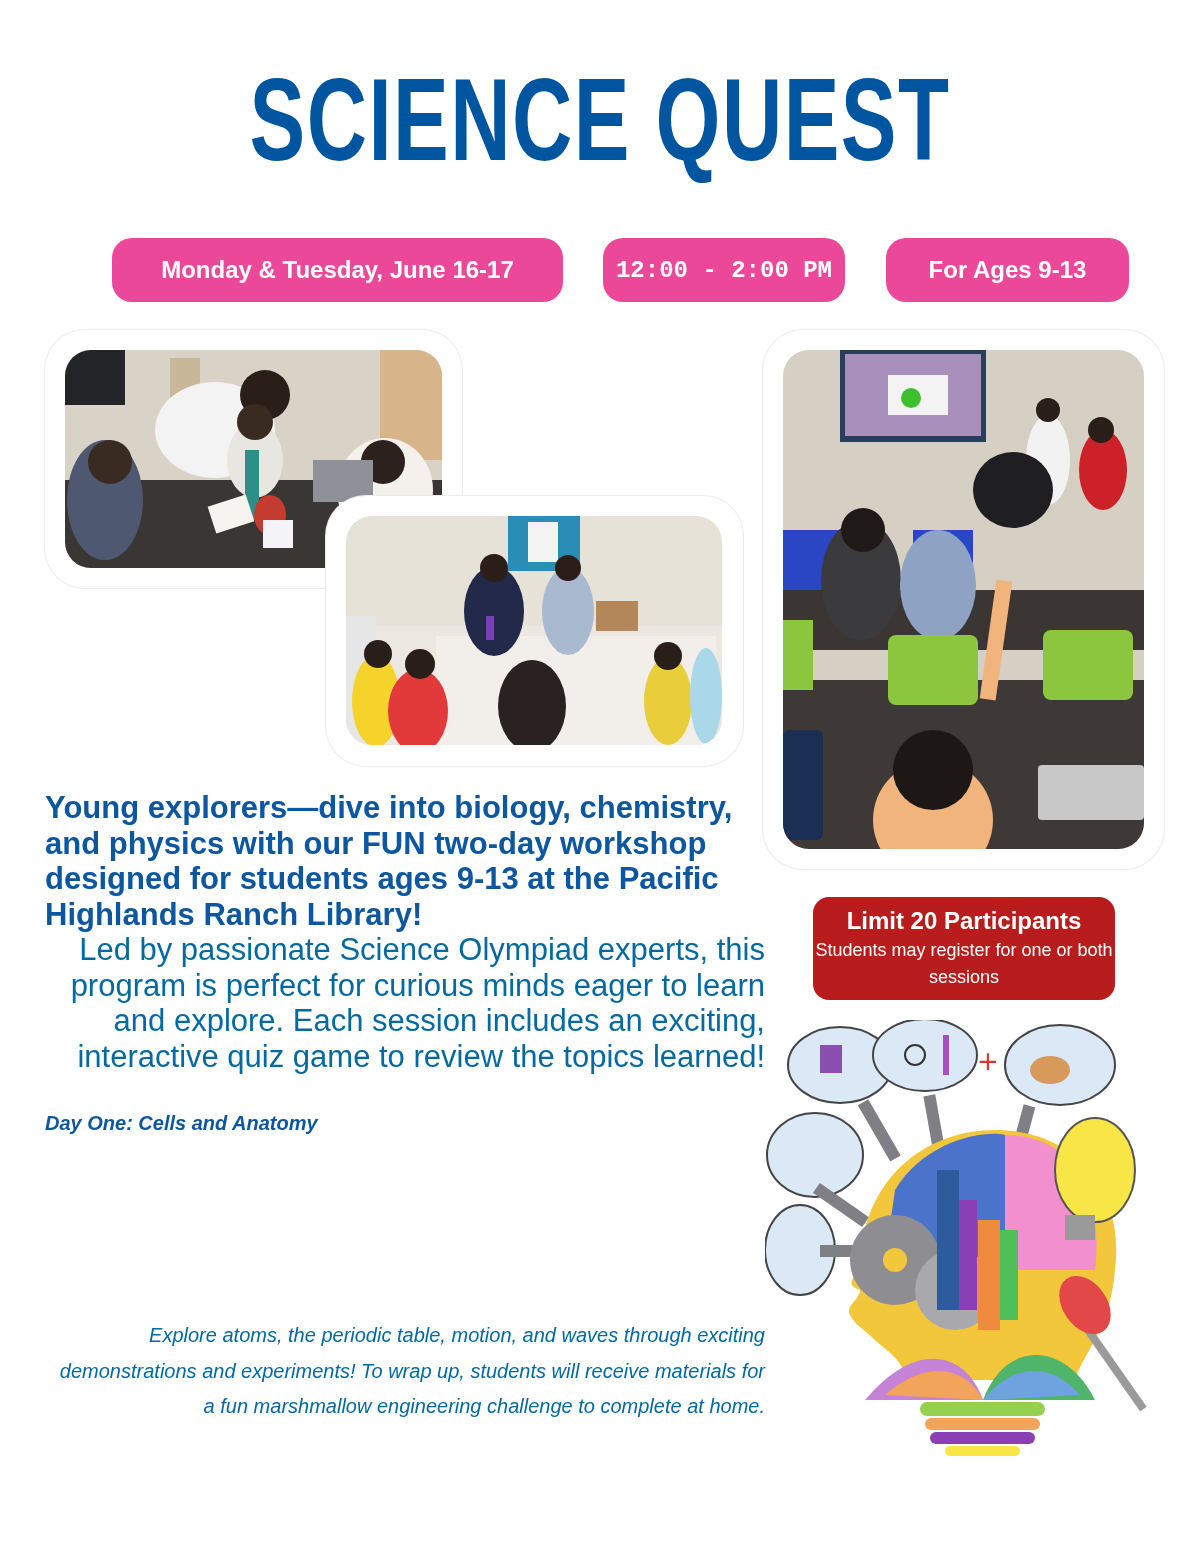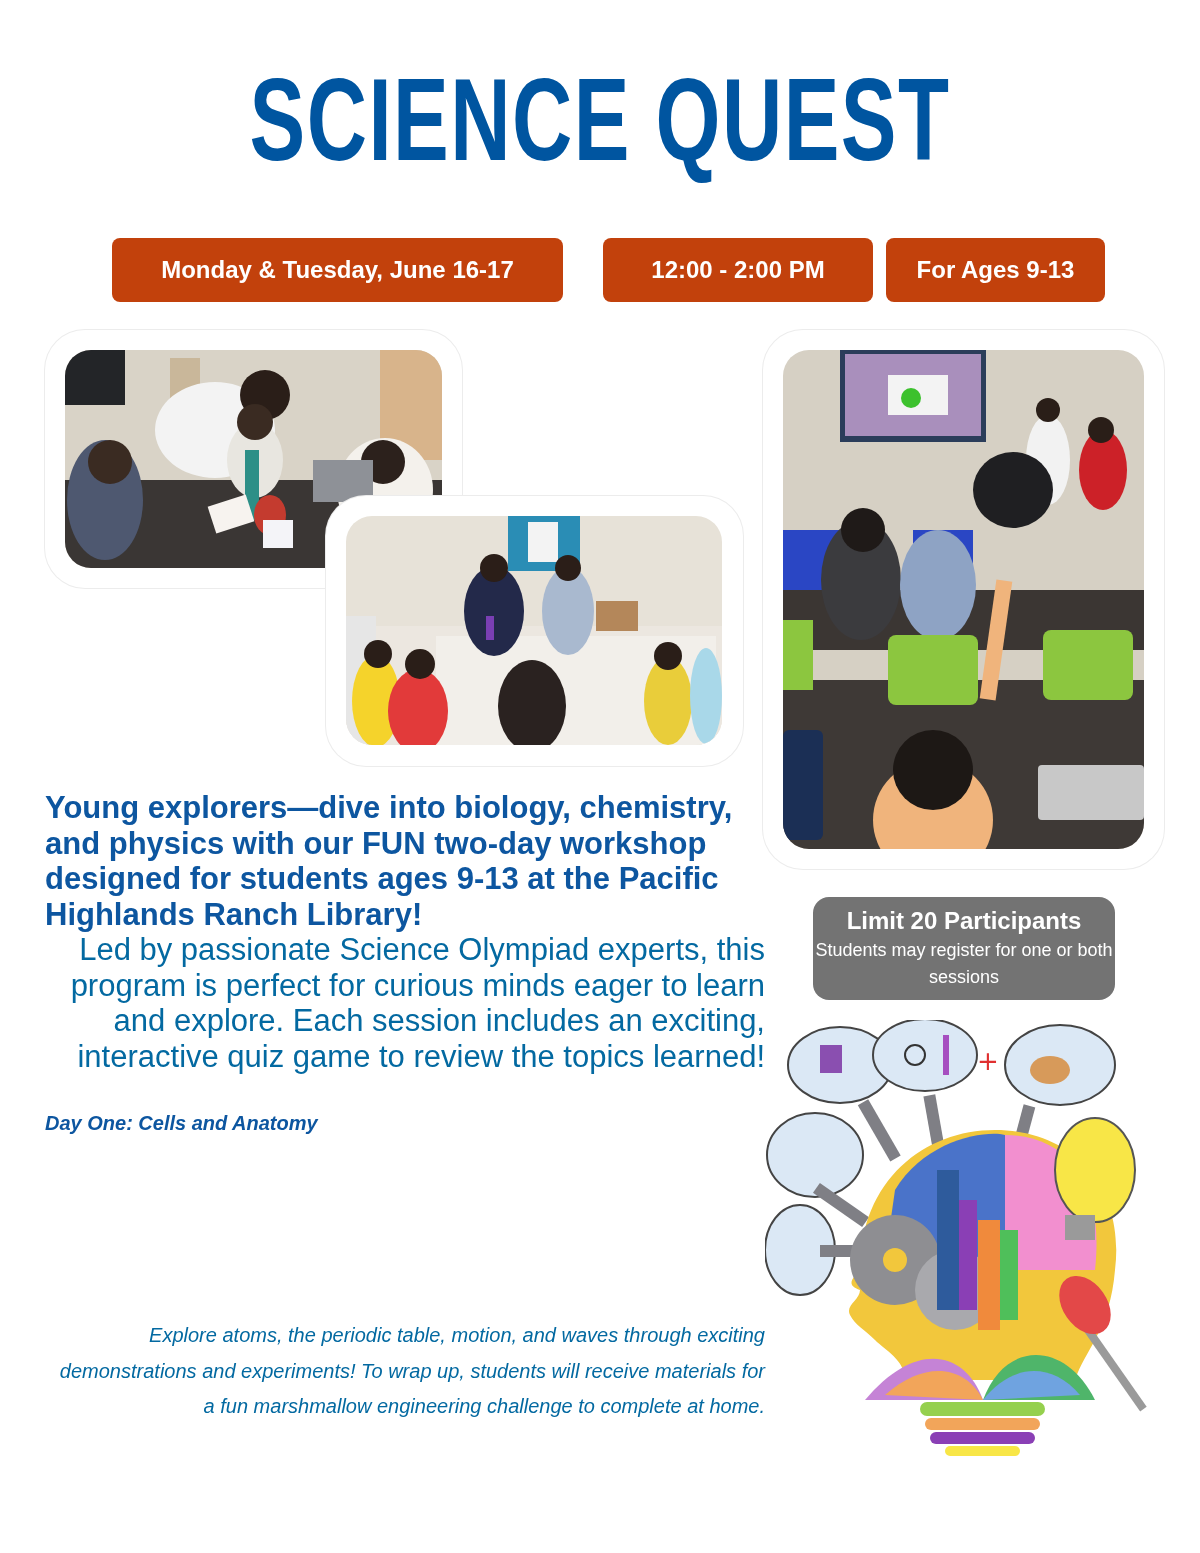--- a/index.html
+++ b/index.html
@@ -4,47 +4,47 @@
 <style>
   html, body { margin:0; padding:0; background:#ffffff; }
   body { width:1200px; height:1553px; position:relative; overflow:hidden;
          font-family:"Liberation Sans", "DejaVu Sans", sans-serif; color:#333; }
 
   .title { position:absolute; left:0; top:62px; width:1200px; text-align:center;
            font-family:"Liberation Sans", sans-serif; font-weight:bold;
            font-size:116px; color:#0055a0; letter-spacing:2px;
            transform:scaleX(0.72); transform-origin:center; line-height:1; }
 
-  .pill { position:absolute; top:238px; height:64px; background:#c2410c;
-          border-radius:8px; color:#fff; font-weight:bold; font-size:24px;
+  .pill { position:absolute; top:238px; height:64px; background:#ec4899;
+          border-radius:20px; color:#fff; font-weight:bold; font-size:24px;
           display:flex; align-items:center; justify-content:center; }
 
   .frame { position:absolute; background:#fff; border-radius:40px;
            box-shadow:0 0 0 1px #ececec; }
   .photo { position:absolute; border-radius:26px; overflow:hidden; }
 
   .intro { position:absolute; left:45px; top:790px; width:720px;
            font-size:31px; line-height:35.5px; }
   .blue { color:#0d56a0; font-weight:bold; }
   .body { color:#0369a1;text-align:right; }
   .sec { position:absolute; left:45px; width:720px; font-size:20px; line-height:35.5px;font-style:italic; }
 
   .limit { position:absolute; left:813px; top:897px; width:302px; height:103px;
-           background:#737373; border-radius:16px; color:#fff; text-align:center; }
+           background:#b91c1c; border-radius:16px; color:#fff; text-align:center; }
   .limit .h { font-weight:bold; font-size:24px; margin-top:10px; }
   .limit .s { font-size:18px; line-height:27px; margin-top:2px;text-align:center; }
 </style>
 </head>
 <body>
 
 <div class="title">SCIENCE QUEST</div>
 
 <div class="pill" style="left:112px;width:451px;">Monday &amp; Tuesday, June 16-17</div>
-<div class="pill" style="left:603px;width:270px;">12:00 - 2:00 PM</div>
-<div class="pill" style="left:886px;width:219px;">For Ages 9-13</div>
+<div class="pill" style="left:603px;width:242px;font-family:Liberation Mono, monospace;">12:00 - 2:00 PM</div>
+<div class="pill" style="left:886px;width:243px;">For Ages 9-13</div>
 
 <div class="frame" style="left:45px;top:330px;width:417px;height:258px;"></div>
 <div class="photo" style="left:65px;top:350px;width:377px;height:218px;">
   <svg width="377" height="218" viewBox="0 0 377 218">
     <rect width="377" height="218" fill="#d9d3c7"></rect>
     <rect x="0" y="0" width="60" height="55" fill="#232528"></rect>
     <rect x="105" y="8" width="30" height="70" fill="#c9b79a"></rect>
     <rect x="315" y="0" width="62" height="110" fill="#d8b48b"></rect>
     <rect x="0" y="130" width="377" height="88" fill="#3a3634"></rect>
     <ellipse cx="40" cy="150" rx="38" ry="60" fill="#4e5870"></ellipse>

